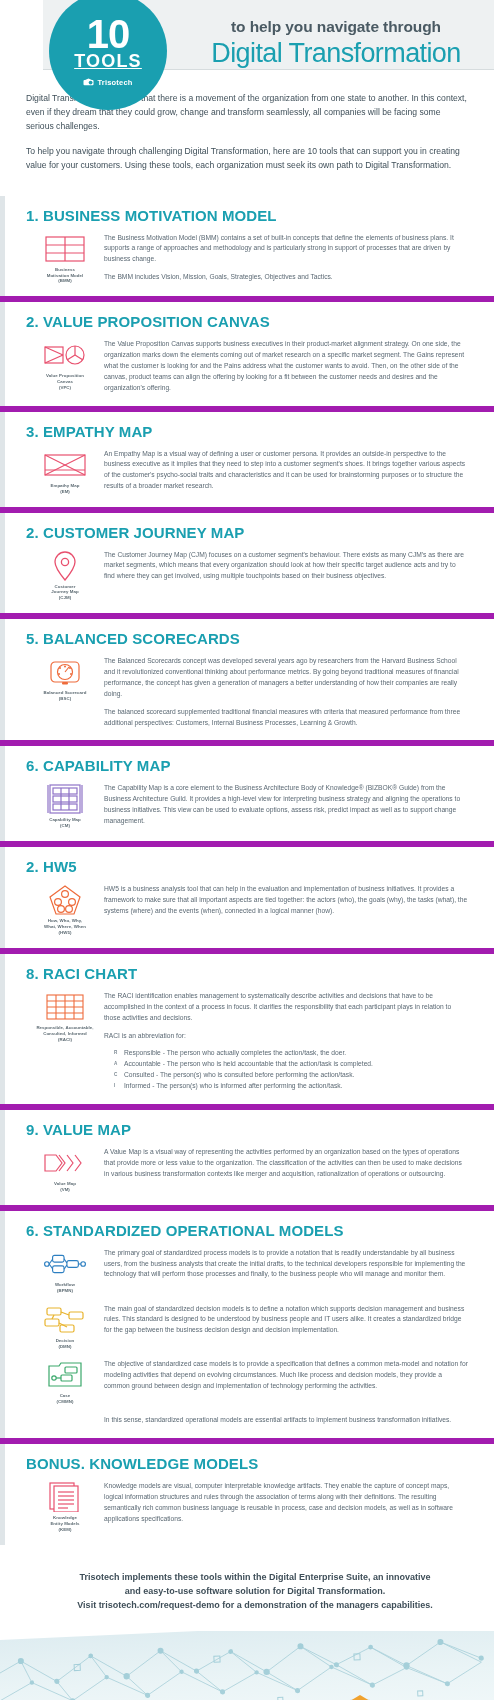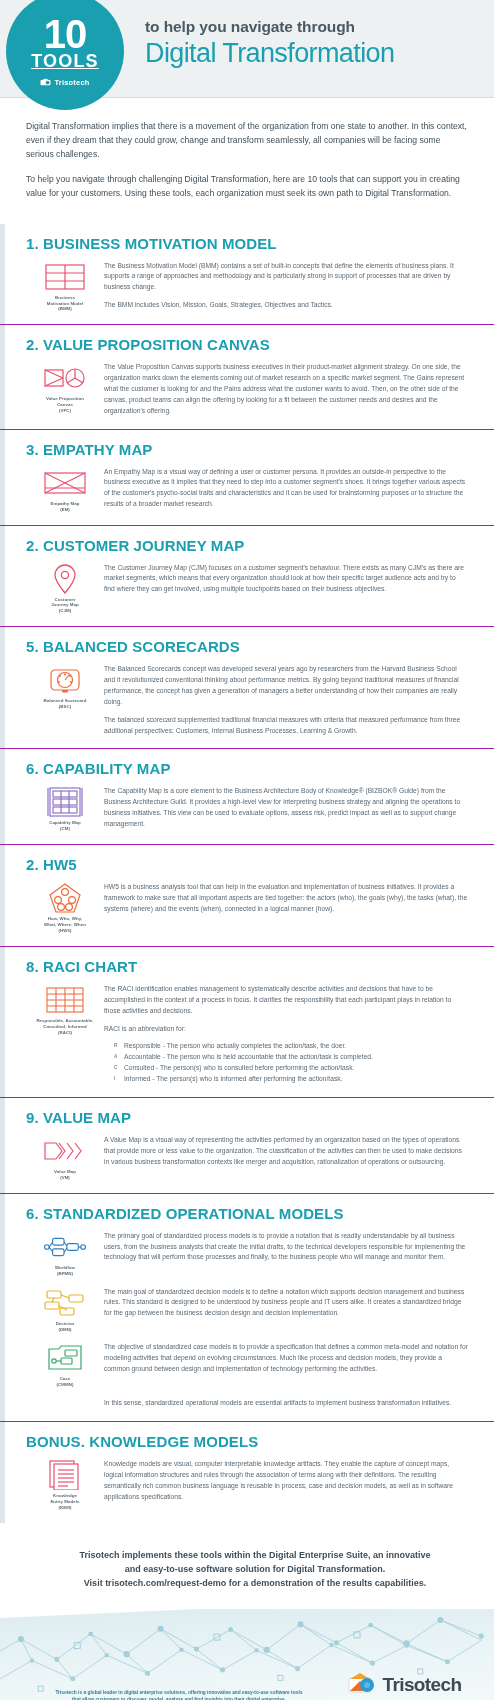--- a/index.html
+++ b/index.html
@@ -12,23 +12,24 @@
     position: relative;
     width: 494px;
     min-height: 1700px;
     background: #ffffff;
     overflow: hidden;
   }
 
   
   .header {
     position: relative;
-    height: 98px;
+    height: 70px;
     background: #eef1f2;
     overflow: visible;
+    margin-left: 43px;
   }
   .header-bottom-rule {
     position: absolute;
     left: 0; right: 0; bottom: 0;
     height: 1px;
     background: #d6dcde;
   }
   .badge-circle {
     position: absolute;
     left: 6px;
@@ -68,21 +69,21 @@
     font-weight: bold;
     letter-spacing: 0.2px;
   }
   .badge-brand svg { display: block; }
 
   .header-titles {
     position: absolute;
     left: 145px;
     right: 10px;
     top: 18px;
-    text-align: left;
+    text-align: center;
   }
   .header-line1 {
     font-size: 15.5px;
     font-weight: bold;
     color: #4a5a63;
     letter-spacing: -0.1px;
     line-height: 1.2;
   }
   .header-line2 {
     font-size: 27px;
@@ -106,21 +107,21 @@
   }
 
   
   .sections {
     position: relative;
     padding: 6px 0 0 0;
   }
   .section {
     position: relative;
     padding: 11px 26px 12px 26px;
-    border-top: 1px solid #a21caf;
+    border-top: 6px solid #a21caf;
   }
   .section:first-child { border-top: none; }
   .section::before {
     content: "";
     position: absolute;
     left: 0;
     top: 0;
     bottom: 0;
     width: 5px;
     background: #dfe5e8;
@@ -640,21 +641,21 @@
           <div class="text-col">
             <p>Knowledge models are visual, computer interpretable knowledge artifacts. They enable the capture of concept maps, logical information structures and rules through the association of terms along with their definitions. The resulting semantically rich common business language is reusable in process, case and decision models, as well as in software applications specifications.</p>
           </div>
         </div>
       </div>
     </div>
 
   <div class="closing">
     <p>Trisotech implements these tools within the Digital Enterprise Suite, an innovative</p>
     <p>and easy-to-use software solution for Digital Transformation.</p>
-    <p>Visit trisotech.com/request-demo for a demonstration of the results capabilities.</p>
+    <p>Visit trisotech.com/request-demo for a demonstration of the managers capabilities.</p>
   </div>
 
   <div class="footer">
     <div class="footer-band"></div>
     <svg class="footer-net" viewBox="0 0 534 112" preserveAspectRatio="none">
       <g stroke="#7fb9c7" stroke-width="0.9" fill="none">
         <path d="M10 40 L45 22 L80 44 L115 20 L150 42 L185 18 L220 40 L255 22 L290 44 L325 20 L360 40 L395 24 L430 44 L465 22 L505 40"></path>
         <path d="M20 62 L55 44 L95 64 L130 42 L170 62 L205 40 L245 62 L280 44 L320 64 L355 42 L395 62 L430 46 L470 64 L505 44"></path>
         <path d="M45 22 L55 44 M115 20 L130 42 M185 18 L205 40 M255 22 L280 44 M325 20 L355 42 M395 24 L430 46 M465 22 L505 44"></path>
         <path d="M80 44 L95 64 M150 42 L170 62 M220 40 L245 62 M290 44 L320 64 M360 40 L395 62 M430 44 L470 64"></path>

